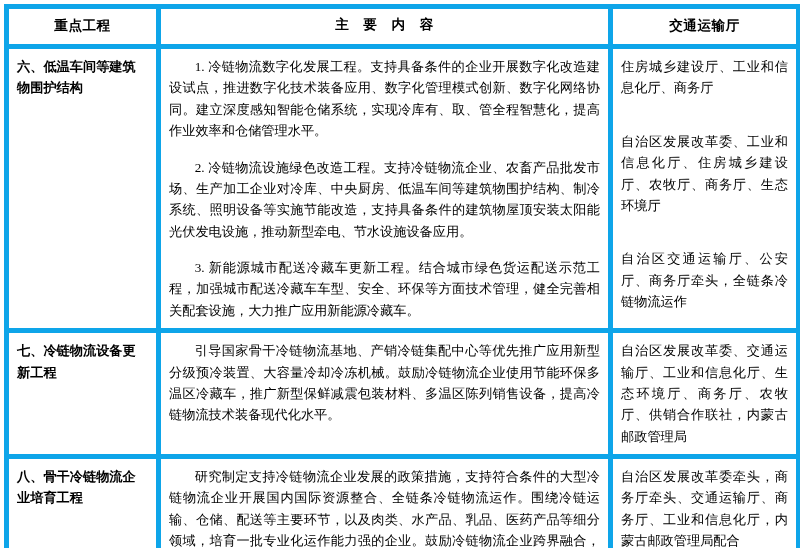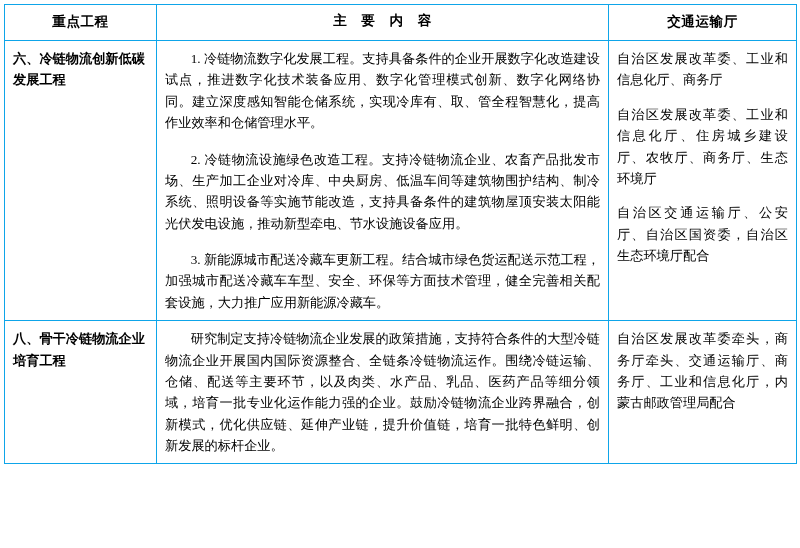--- a/index.html
+++ b/index.html
@@ -25,21 +25,21 @@
     border-collapse: collapse;
     width: 792px;
     table-layout: fixed;
   }
   table.doc-table col.c1 { width: 152px; }
   table.doc-table col.c2 { width: 452px; }
   table.doc-table col.c3 { width: 188px; }
 
   table.doc-table th,
   table.doc-table td {
-    border: 1px solid #0ea5e9;
+    border: 5px solid #0ea5e9;
     vertical-align: top;
     padding: 7px 8px 7px 8px;
     font-size: 13.2px;
     line-height: 1.62;
   }
   table.doc-table thead th {
     text-align: center;
     vertical-align: middle;
     font-weight: bold;
     padding: 6px 8px 7px 8px;
@@ -79,21 +79,21 @@
     line-height: 1.62;
     padding-left: 9px;
   }
   td.unit-cell p {
     margin: 0;
     text-align: justify;
     text-justify: inter-ideograph;
     text-indent: 0;
   }
   td.unit-cell p + p {
-    margin-top: 13px;
+    margin-top: 32px;
   }
 </style>
 </head>
 <body>
 
 <div class="page">
   <table class="doc-table">
     <colgroup>
       <col class="c1">
       <col class="c2">
@@ -101,30 +101,39 @@
     </colgroup>
     <thead>
       <tr>
         <th>重点工程</th>
         <th class="hdr-spaced">主　要　内　容</th>
         <th class="hdr-spaced-2">交通运输厅</th>
       </tr>
     </thead>
     <tbody>
       <tr>
-        <td class="project-cell">六、冷链物流创新低碳发展工程</td>
+        <td class="project-cell">六、低温车间等建筑物围护结构</td>
         <td class="content-cell">
           <p>1. 冷链物流数字化发展工程。支持具备条件的企业开展数字化改造建设试点，推进数字化技术装备应用、数字化管理模式创新、数字化网络协同。建立深度感知智能仓储系统，实现冷库有、取、管全程智慧化，提高作业效率和仓储管理水平。</p>
           <p>2. 冷链物流设施绿色改造工程。支持冷链物流企业、农畜产品批发市场、生产加工企业对冷库、中央厨房、低温车间等建筑物围护结构、制冷系统、照明设备等实施节能改造，支持具备条件的建筑物屋顶安装太阳能光伏发电设施，推动新型牵电、节水设施设备应用。</p>
           <p>3. 新能源城市配送冷藏车更新工程。结合城市绿色货运配送示范工程，加强城市配送冷藏车车型、安全、环保等方面技术管理，健全完善相关配套设施，大力推广应用新能源冷藏车。</p>
         </td>
         <td class="unit-cell">
-          <p>自治区发展改革委、工业和信息化厅、商务厅</p>
+          <p>住房城乡建设厅、工业和信息化厅、商务厅</p>
           <p>自治区发展改革委、工业和信息化厅、住房城乡建设厅、农牧厅、商务厅、生态环境厅</p>
-          <p>自治区交通运输厅、公安厅、自治区国资委，自治区生态环境厅配合</p>
+          <p>自治区交通运输厅、公安厅、商务厅牵头，全链条冷链物流运作</p>
+        </td>
+      </tr>
+      <tr>
+        <td class="project-cell">七、冷链物流设备更新工程</td>
+        <td class="content-cell">
+          <p>引导国家骨干冷链物流基地、产销冷链集配中心等优先推广应用新型分级预冷装置、大容量冷却冷冻机械。鼓励冷链物流企业使用节能环保多温区冷藏车，推广新型保鲜减震包装材料、多温区陈列销售设备，提高冷链物流技术装备现代化水平。</p>
+        </td>
+        <td class="unit-cell">
+          <p>自治区发展改革委、交通运输厅、工业和信息化厅、生态环境厅、商务厅、农牧厅、供销合作联社，内蒙古邮政管理局</p>
         </td>
       </tr>
       <tr>
         <td class="project-cell">八、骨干冷链物流企业培育工程</td>
         <td class="content-cell">
           <p>研究制定支持冷链物流企业发展的政策措施，支持符合条件的大型冷链物流企业开展国内国际资源整合、全链条冷链物流运作。围绕冷链运输、仓储、配送等主要环节，以及肉类、水产品、乳品、医药产品等细分领域，培育一批专业化运作能力强的企业。鼓励冷链物流企业跨界融合，创新模式，优化供应链、延伸产业链，提升价值链，培育一批特色鲜明、创新发展的标杆企业。</p>
         </td>
         <td class="unit-cell">
           <p>自治区发展改革委牵头，商务厅牵头、交通运输厅、商务厅、工业和信息化厅，内蒙古邮政管理局配合</p>
         </td>

